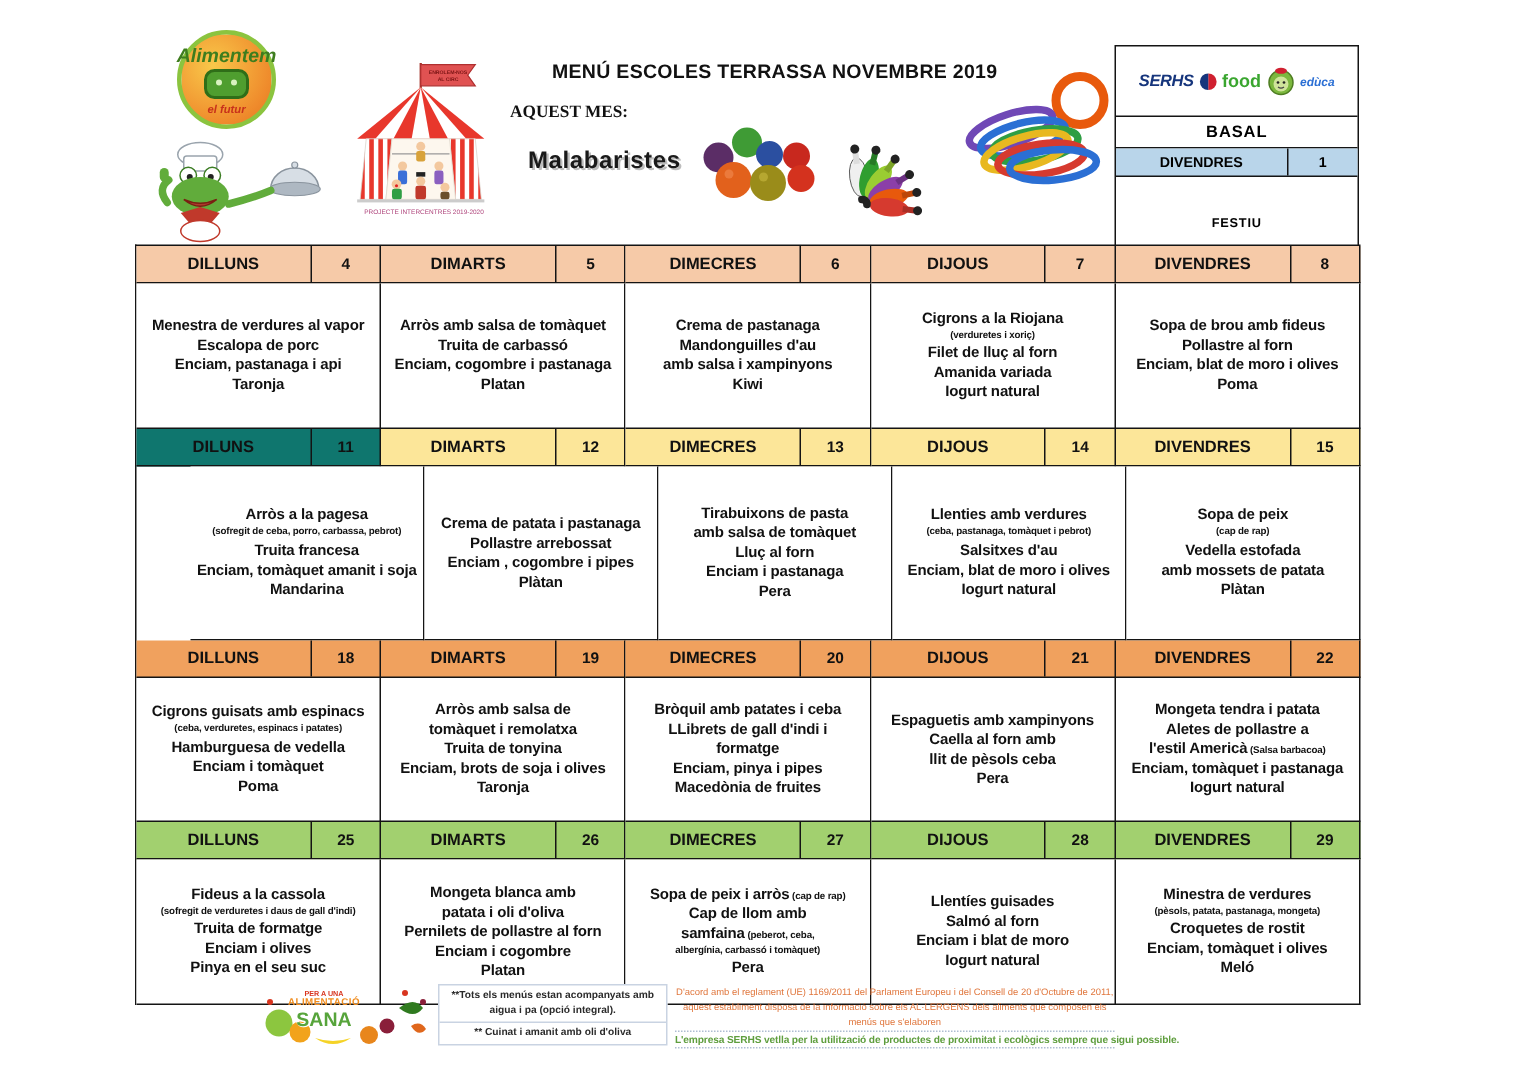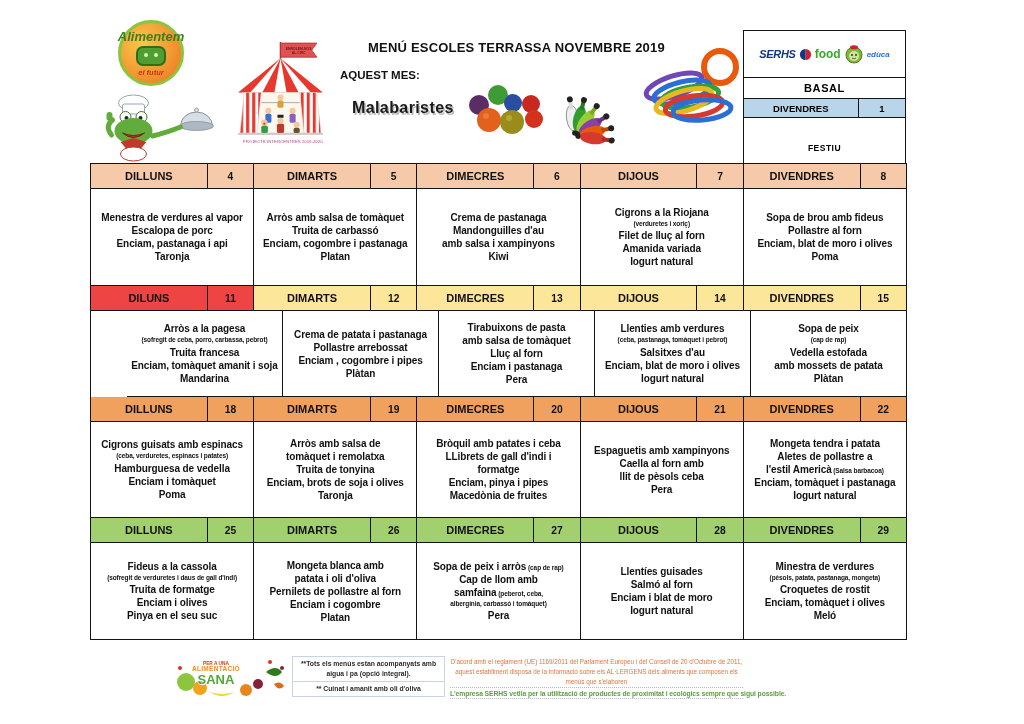--- a/index.html
+++ b/index.html
@@ -15,21 +15,21 @@
     border:3px solid #8bc43f; display:flex; flex-direction:column; align-items:center; justify-content:center;
   }
   .badge-top { font-size:13px; font-weight:bold; font-style:italic; color:#3e7d1e; }
   .badge-bottom { font-size:7.5px; font-weight:bold; font-style:italic; color:#c8311b; }
   .badge-plate { width:30px; height:20px; border-radius:7px; background:#4f9e2f; border:2px solid #2f6e18; margin:2px 0; position:relative; }
   .badge-plate::after { content:""; position:absolute; left:6px; top:5px; width:4px; height:4px; border-radius:50%; background:#d9f2c0; box-shadow:10px 0 0 #d9f2c0; }
   .frog { position:absolute; left:95px; top:90px; width:128px; height:72px; }
   .tent-wrap { position:absolute; left:228px; top:40px; width:106px; height:118px; text-align:center; }
   .tent-caption { font-size:6px; transform:scale(0.72); transform-origin:center top; color:#b0487e; white-space:nowrap; margin-top:-2px; }
   .main-title { position:absolute; left:340px; top:40px; font-size:13px; font-weight:bold; color:#111; letter-spacing:0.2px;margin-left:28px; }
-  .month-label { position:absolute; left:340px; top:69px; font-size:11.5px; font-weight:bold; color:#111; }
+  .month-label { position:absolute; left:340px; top:69px; font-size:11.5px; font-weight:bold; color:#111;font-family:Liberation Serif, serif; }
   .month-theme { position:absolute; left:352px; top:99px; font-size:16px; font-weight:800; color:#1a1a1a; text-shadow:1.5px 1.5px 0 #bdbdbd; letter-spacing:0.4px; }
   .balls { position:absolute; left:465px; top:82px; width:86px; height:58px; }
   .clubs { position:absolute; left:553px; top:86px; width:96px; height:64px; }
   .rings { position:absolute; left:638px; top:46px; width:108px; height:80px; }
   
   .basal-box { position:absolute; left:743px; top:14px; width:163px; height:149px; border:1.4px solid #141414; background:#fff; display:flex; flex-direction:column;margin-top:16px; }
   .logo-row { height:47px; display:flex; align-items:center; justify-content:center; gap:3px; border-bottom:1.4px solid #141414; }
   .serhs-word { font-size:11px; font-weight:900; font-style:italic; color:#16357c; letter-spacing:-0.3px; }
   .food-word { font-size:12px; font-weight:bold; color:#3aa62f; }
   .educa-word { font-size:8px; font-style:italic; font-weight:bold; color:#2b6fd4; }
@@ -276,42 +276,42 @@
           <div class="mline">Iogurt natural</div>
         </div>
         <div class="mcell">
           <div class="mline">Sopa de brou amb fideus</div>
           <div class="mline">Pollastre al forn</div>
           <div class="mline">Enciam, blat de moro i olives</div>
           <div class="mline">Poma</div>
         </div>
       </div>
       <div class="wrow" style="height: 25px;">
-        <div class="whc" style="background: #ef4444;">
+        <div class="whc" style="background: #0f766e;">
           <div class="wname">DILUNS</div>
           <div class="wdate">11</div>
         </div>
         <div class="whc" style="background: rgb(252, 230, 153);">
           <div class="wname">DIMARTS</div>
           <div class="wdate">12</div>
         </div>
         <div class="whc" style="background: rgb(252, 230, 153);">
           <div class="wname">DIMECRES</div>
           <div class="wdate">13</div>
         </div>
         <div class="whc" style="background: rgb(252, 230, 153);">
           <div class="wname">DIJOUS</div>
           <div class="wdate">14</div>
         </div>
         <div class="whc" style="background: rgb(252, 230, 153);">
           <div class="wname">DIVENDRES</div>
           <div class="wdate">15</div>
         </div>
       </div>
-      <div class="wrow" style="height: 86px; margin-left: 36px;">
+      <div class="wrow" style="height: 116px; margin-left: 36px;">
         <div class="mcell">
           <div class="mline">Arròs a la pagesa</div>
           <div class="mline msmall">(sofregit de ceba, porro, carbassa, pebrot)</div>
           <div class="mline">Truita francesa</div>
           <div class="mline">Enciam, tomàquet amanit i soja</div>
           <div class="mline">Mandarina</div>
         </div>
         <div class="mcell">
           <div class="mline">Crema de patata i pastanaga</div>
           <div class="mline">Pollastre arrebossat</div>

